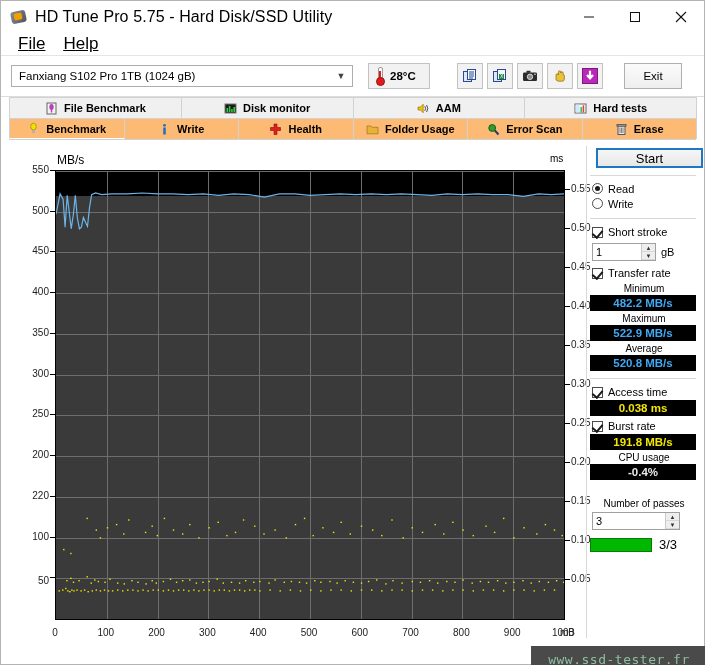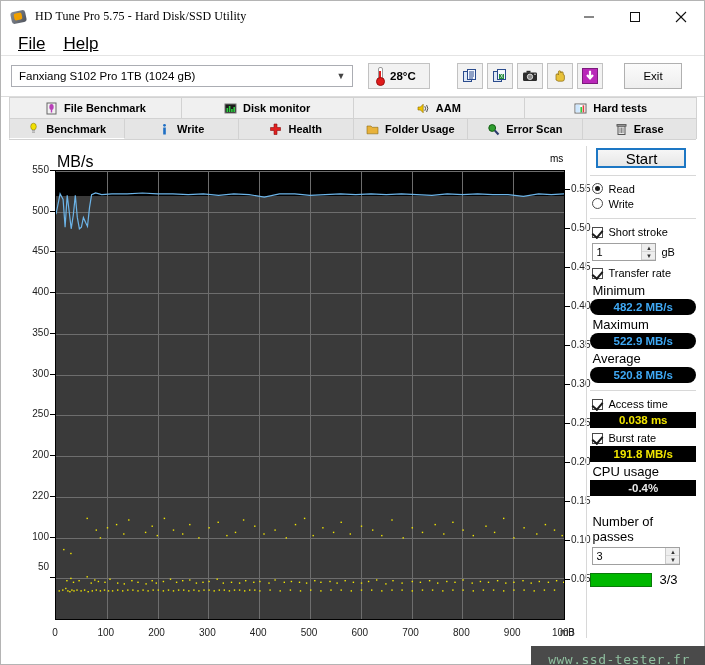--- a/index.html
+++ b/index.html
@@ -13,21 +13,21 @@
     border:1px solid #b4b4b4;background:#ffffff;}
 
   
   .titlebar{height:31px;display:flex;align-items:center;background:#ffffff;
     border-bottom:1px solid #ffffff;}
   .title-ico{width:18px;height:18px;margin-left:9px;margin-right:7px;position:relative;}
   .title-ico .d1{position:absolute;left:1px;top:3px;width:15px;height:12px;
     background:linear-gradient(135deg,#8a8f99,#4e535c);border-radius:3px;transform:rotate(-12deg);}
   .title-ico .d2{position:absolute;left:4px;top:5px;width:8px;height:7px;
     background:#f0a000;border-radius:2px;transform:rotate(-12deg);}
-  .title-text{font-size:12px;color:#000;letter-spacing:.1px;font-family:Liberation Serif, serif;}
+  .title-text{font-size:16px;color:#000;letter-spacing:.1px;}
   .win-btns{margin-left:auto;display:flex;height:31px;}
   .win-btn{width:46px;height:31px;display:flex;align-items:center;justify-content:center;
     font-size:12px;color:#111;}
   .win-btn svg{display:block;}
 
   
   .menubar{height:22px;display:flex;align-items:center;border-bottom:1px solid #e4e4e4;
     background:#ffffff;padding-left:8px;}
   .menu-item{padding:2px 9px;font-size:17px;text-decoration:underline;}
   .menu-item u{text-decoration:underline;}
@@ -54,76 +54,76 @@
   .exit-btn{margin-left:14px;width:58px;height:26px;border:1px solid #b0b0b0;
     background:linear-gradient(#fbfbfb,#eeeeee);display:flex;align-items:center;
     justify-content:center;font-size:11.5px;box-sizing:border-box;}
 
   
   .tabs{background:#ffffff;padding:0 8px;}
   .tabrow{display:flex;height:21px;font-weight:bold;}
   .tab{flex:1;display:flex;align-items:center;justify-content:center;gap:6px;
     border:1px solid #d2d2d2;border-bottom:none;background:#f0f0f0;font-size:11px;
     box-sizing:border-box;margin-right:-1px;}
-  .tabrow.row2 .tab{background:#e5e5e5;}
+  .tabrow.row2 .tab{background:#fdba74;}
   .tab.active{background:#ffffff;border-bottom:1px solid #fff;position:relative;z-index:3;}
   .tab-ico{width:13px;height:13px;display:inline-block;position:relative;flex:0 0 13px;}
   .tabs-underline{height:1px;background:#d2d2d2;margin:0 8px;}
 
   
   .content{display:flex;padding:6px 8px 0 8px;}
   .chart-wrap{position:relative;width:578px;height:500px;background:#fff;}
   .panel{width:106px;margin-left:6px;position:relative;}
   .panel-divider{position:absolute;left:-4px;top:0;width:1px;height:492px;background:#d8d8d8;}
 
   
   .plot{position:absolute;left:46px;top:24px;width:510px;height:450px;background:#3a3a3a;
     border:1px solid #000;box-sizing:border-box;}
   .plot-top-black{position:absolute;left:0;top:0;width:100%;height:25px;background:#000;}
-  .unit-left{position:absolute;left:48px;top:7px;font-size:16px;color:#000;}
+  .unit-left{position:absolute;left:48px;top:7px;font-size:12px;color:#000;}
   .unit-right{position:absolute;left:541px;top:7px;font-size:10px;color:#000;}
   .ylab-l{position:absolute;font-size:10px;color:#222;text-align:right;width:26px;left:14px;}
   .ylab-r{position:absolute;font-size:10px;color:#222;text-align:left;width:30px;left:562px;}
   .tickmark-l{position:absolute;left:41px;width:5px;height:1px;background:#000;}
   .tickmark-r{position:absolute;left:556px;width:5px;height:1px;background:#000;}
   .xlab{position:absolute;top:481px;font-size:10px;color:#222;text-align:center;width:40px;}
   .xunit{position:absolute;top:481px;left:551px;font-size:10px;color:#222;}
   .watermark{position:absolute;left:522px;top:500px;width:176px;height:27px;
     background:#4a4a4a;display:flex;align-items:center;justify-content:center;}
   .watermark span{font-family:"DejaVu Sans Mono",monospace;font-size:13px;color:#8fbf9f;
     letter-spacing:.5px;}
 
   
-  .start-btn{width:90px;height:20px;border:2px solid #1d77c4;
+  .start-btn{width:107px;height:20px;border:2px solid #1d77c4;
     background:linear-gradient(#f6f6f6,#e7e7e7);display:flex;align-items:center;
-    justify-content:center;font-size:15px;box-sizing:border-box;margin:2px 0 0 6px;}
+    justify-content:center;font-size:13px;box-sizing:border-box;margin:2px 0 0 6px;}
   .hr{height:1px;background:#d8d8d8;margin:7px 0 5px 0;}
   .radio-row{display:flex;align-items:center;gap:5px;height:15px;margin-left:2px;}
   .radio{width:11px;height:11px;border-radius:50%;border:1px solid #4a4a4a;background:#fff;
     position:relative;box-sizing:border-box;flex:0 0 11px;}
   .radio.on::after{content:"";position:absolute;left:2px;top:2px;width:5px;height:5px;
     border-radius:50%;background:#1a1a1a;}
   .cb-row{display:flex;align-items:center;gap:5px;height:16px;margin-left:2px;}
   .cb{width:11px;height:11px;border:1px solid #4a4a4a;background:#fff;position:relative;
     box-sizing:border-box;flex:0 0 11px;}
   .cb.on::after{content:"";position:absolute;left:1px;top:0px;width:5px;height:8px;
     border-right:2px solid #1a1a1a;border-bottom:2px solid #1a1a1a;transform:rotate(40deg);}
   .spin-row{display:flex;align-items:center;gap:5px;margin:3px 0 4px 2px;}
   .spin{width:64px;height:18px;border:1px solid #a0a0a0;background:#fff;display:flex;
     align-items:center;box-sizing:border-box;}
   .spin input{border:0;outline:0;width:43px;height:16px;font-size:11px;padding-left:3px;
     font-family:"Liberation Sans",sans-serif;background:transparent;}
   .spin-btns{margin-left:auto;width:17px;height:16px;border-left:1px solid #c9c9c9;
     display:flex;flex-direction:column;background:#eee;}
   .spin-btns div{flex:1;display:flex;align-items:center;justify-content:center;font-size:6px;
     color:#333;border-bottom:1px solid #d8d8d8;}
-  .cap{font-size:13px;margin:2px 0 1px 2px;}
+  .cap{font-size:10px;margin:2px 0 1px 2px;text-align:center;}
   .lcd{height:16px;background:#000;display:flex;align-items:center;justify-content:center;
     font-size:11.5px;font-weight:bold;margin-bottom:2px;}
-  .lcd.blue{color:#3fa9f5;border-radius:8px;}
+  .lcd.blue{color:#3fa9f5;}
   .lcd.yellow{color:#f2e600;}
   .lcd.white{color:#e8e8e8;}
   .progress-row{display:flex;align-items:center;gap:7px;margin-top:7px;}
   .progress{width:62px;height:14px;background:#00b800;border:1px solid #0a7a0a;box-sizing:border-box;}
   .prog-txt{font-size:13px;}
 </style>
 </head>
 <body>
 
 <div class="window">
@@ -547,21 +547,21 @@
               <rect x="457.2" y="366.2" width="1.4" height="1.4"></rect>
               <rect x="467.4" y="356.1" width="1.4" height="1.4"></rect>
               <rect x="480.1" y="362.3" width="1.4" height="1.4"></rect>
               <rect x="488.7" y="352.9" width="1.4" height="1.4"></rect>
               <rect x="497.8" y="358.4" width="1.4" height="1.4"></rect>
               <rect x="505.5" y="363.9" width="1.4" height="1.4"></rect>
             </g>
           </svg>
       </div>
       <div id="axis-layer">
-          <div class="ylab-l" style="top:415px">50</div>
+          <div class="ylab-l" style="top:429px">50</div>
           <div class="tickmark-l" style="top:431px"></div>
           <div class="ylab-l" style="top:384.54545454545456px">100</div>
           <div class="tickmark-l" style="top:391px"></div>
           <div class="ylab-l" style="top:343.8181818181818px">220</div>
           <div class="tickmark-l" style="top:350px"></div>
           <div class="ylab-l" style="top:303.0909090909091px">200</div>
           <div class="tickmark-l" style="top:309px"></div>
           <div class="ylab-l" style="top:262.3636363636364px">250</div>
           <div class="tickmark-l" style="top:268px"></div>
           <div class="ylab-l" style="top:221.63636363636365px">300</div>

